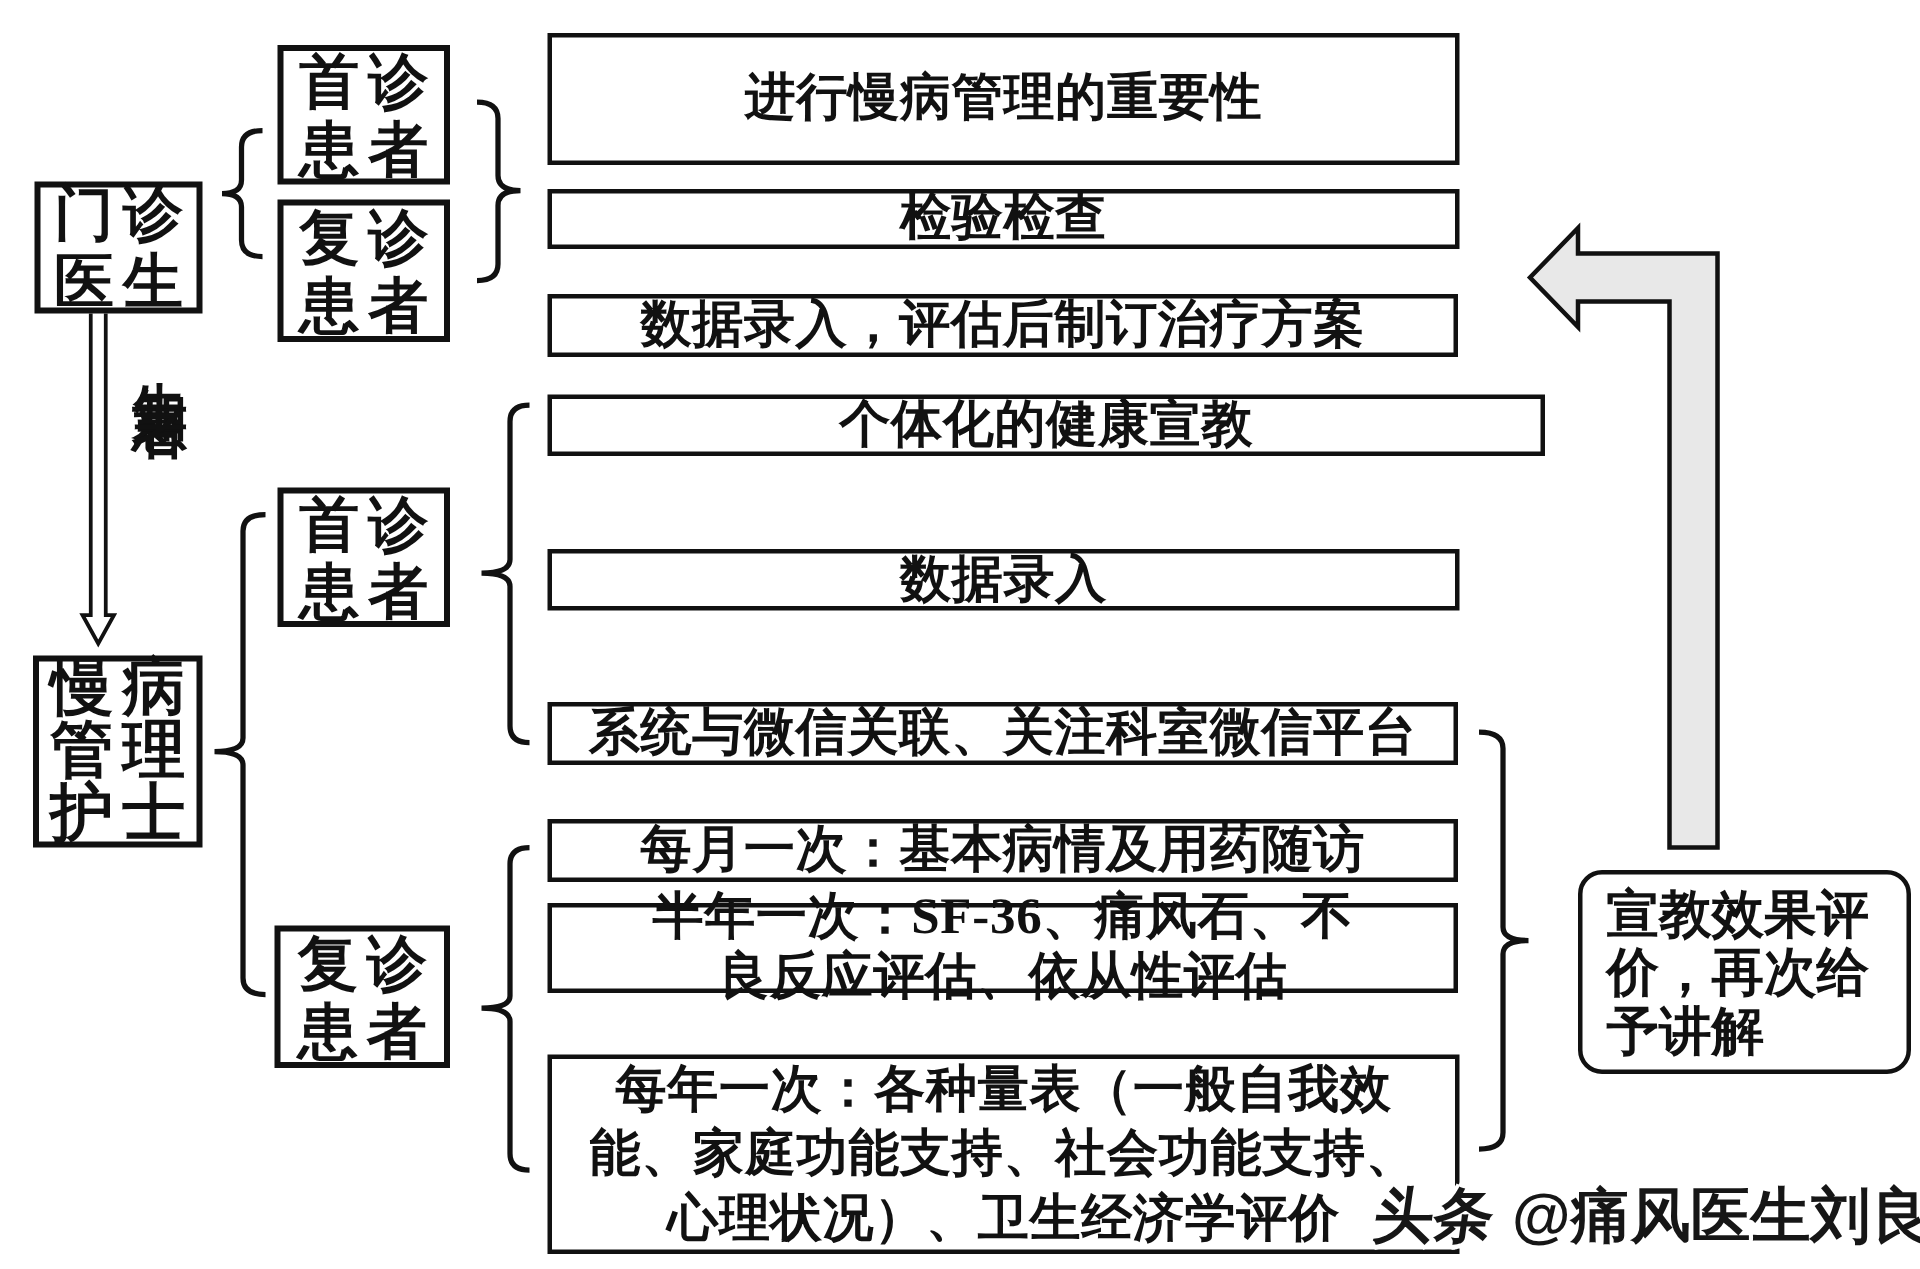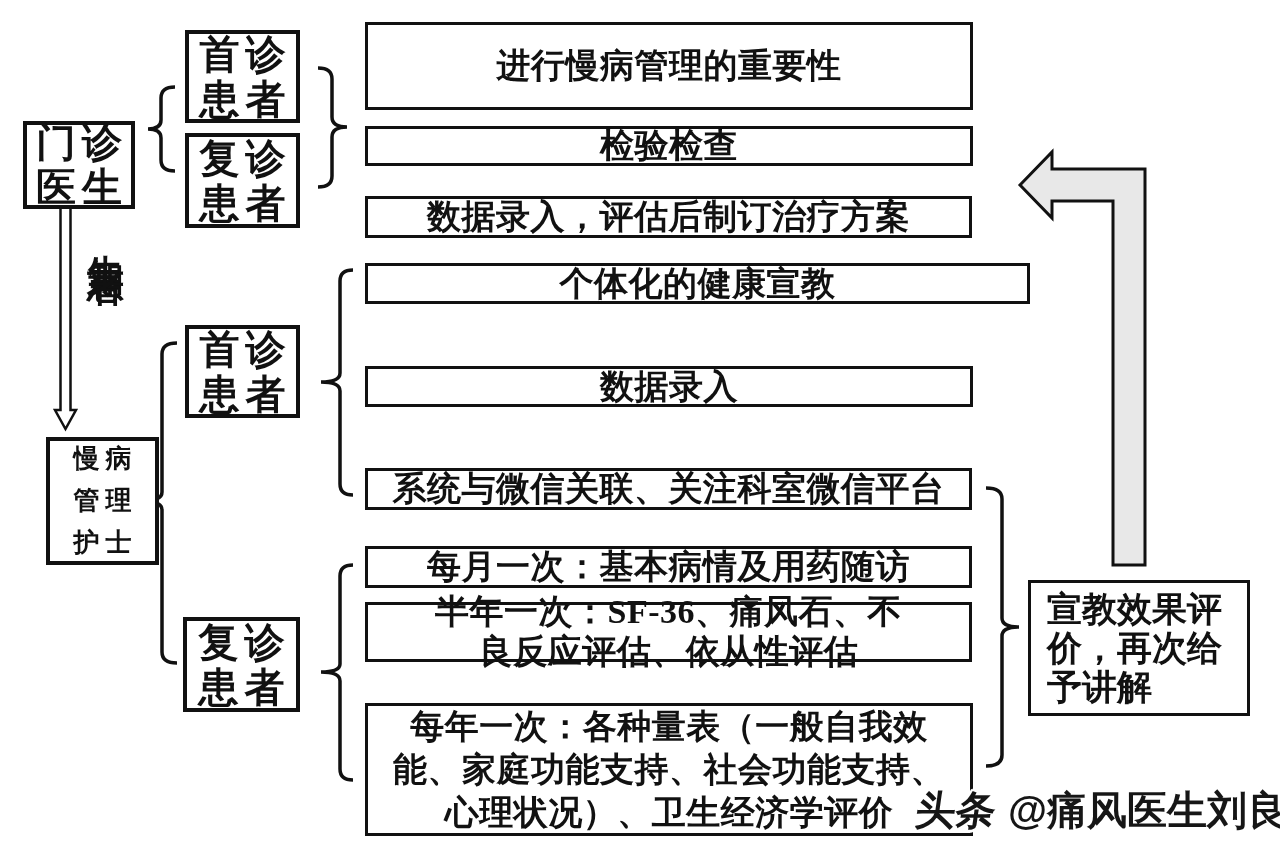--- a/index.html
+++ b/index.html
@@ -8,21 +8,21 @@
     font-family:"Liberation Serif","DejaVu Serif",serif; color:#111; overflow:hidden;
   }
   .box {
     position:absolute; box-sizing:border-box; background:#fff;
     border:3px solid #111;
     display:flex; flex-direction:column; justify-content:center; 
     text-align:center;
   }
   .box-sm { border-width:4px; font-size:40px; line-height:45px; letter-spacing:6px; font-weight:600; }
   .box-sm .line { text-indent:6px; }
-  .nurse { font-size:26px; line-height:42px;margin-left:24px; }
+  .nurse { font-size:42px; line-height:42px; }
   .box-wide { font-size:34px; line-height:42px; letter-spacing:0.5px; font-weight:600; }
   .box-eval {
     font-size:35px; line-height:39px; font-weight:600;
     align-items:flex-start; text-align:left; padding-left:16px;
   }
   .svg-layer { position:absolute; left:0; top:0; width:1280px; height:846px; }
   .vlabel {
     position:absolute; left:80px; top:224px;
     writing-mode:vertical-rl; font-size:37px; letter-spacing:5px; font-weight:600;
   }
@@ -108,21 +108,21 @@
   <div class="box box-wide" style="left:365px; top:602px; width:607px; height:60px; line-height:40px;">
     <div class="line">半年一次：SF-36、痛风石、不</div>
     <div class="line">良反应评估、依从性评估</div>
   </div>
   <div class="box box-wide" style="left:365px; top:703px; width:608px; height:133px; line-height:43px;">
     <div class="line">每年一次：各种量表（一般自我效</div>
     <div class="line">能、家庭功能支持、社会功能支持、</div>
     <div class="line">心理状况）、卫生经济学评价</div>
   </div>
 
-  <div class="box box-eval" style="left:1028px; top:580px; width:222px; height:136px;">
+  <div class="box box-eval" style="left:1052px; top:580px; width:222px; height:136px;border-radius:16px;">
     <div class="line">宣教效果评</div>
     <div class="line">价，再次给</div>
     <div class="line">予讲解</div>
   </div>
 
   <div class="watermark">
     <span class="brand">头条</span><span>@痛风医生刘良运</span>
   </div>
 
 </div>

